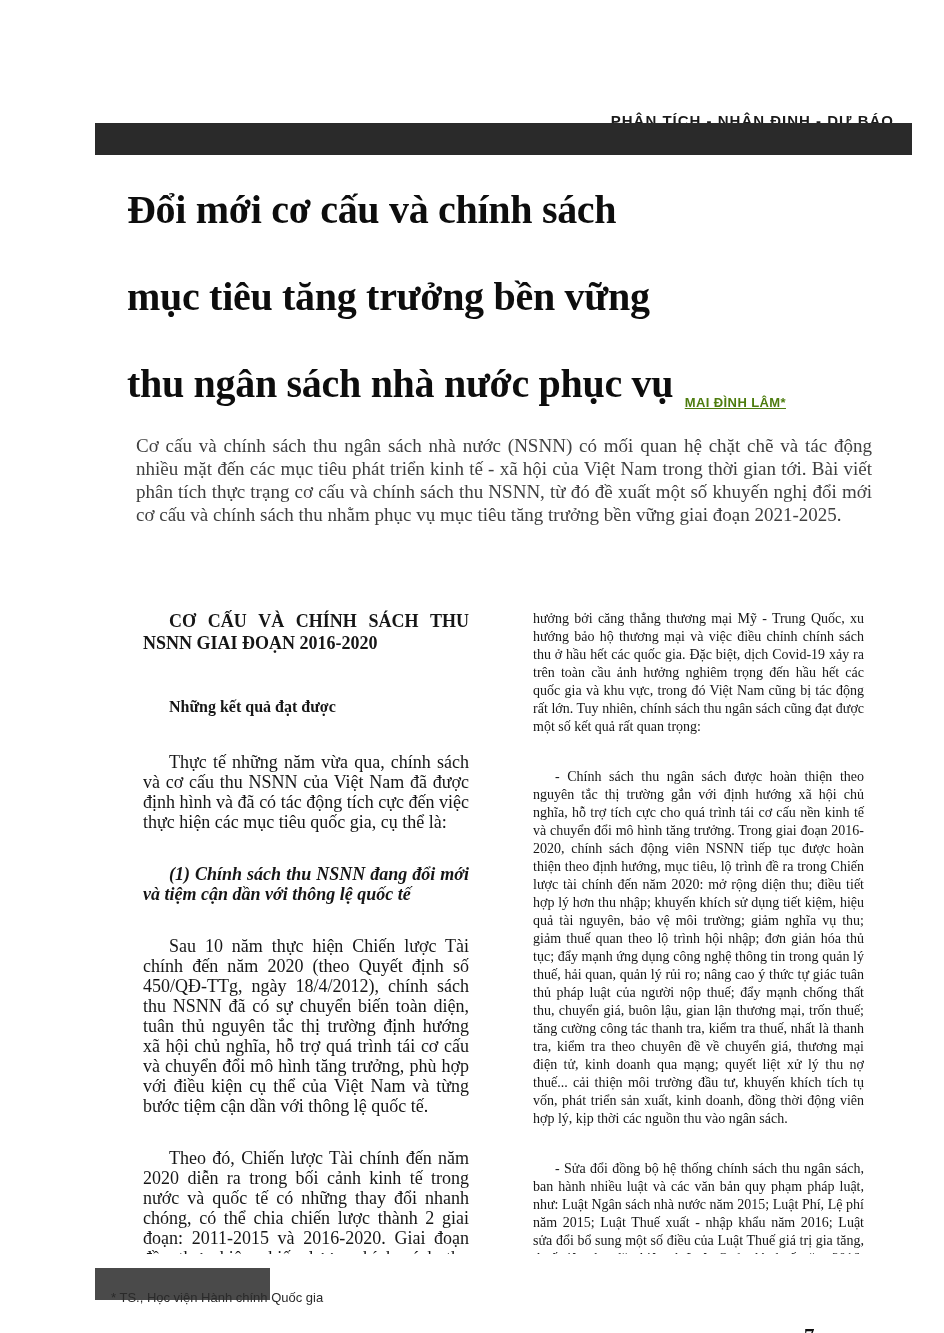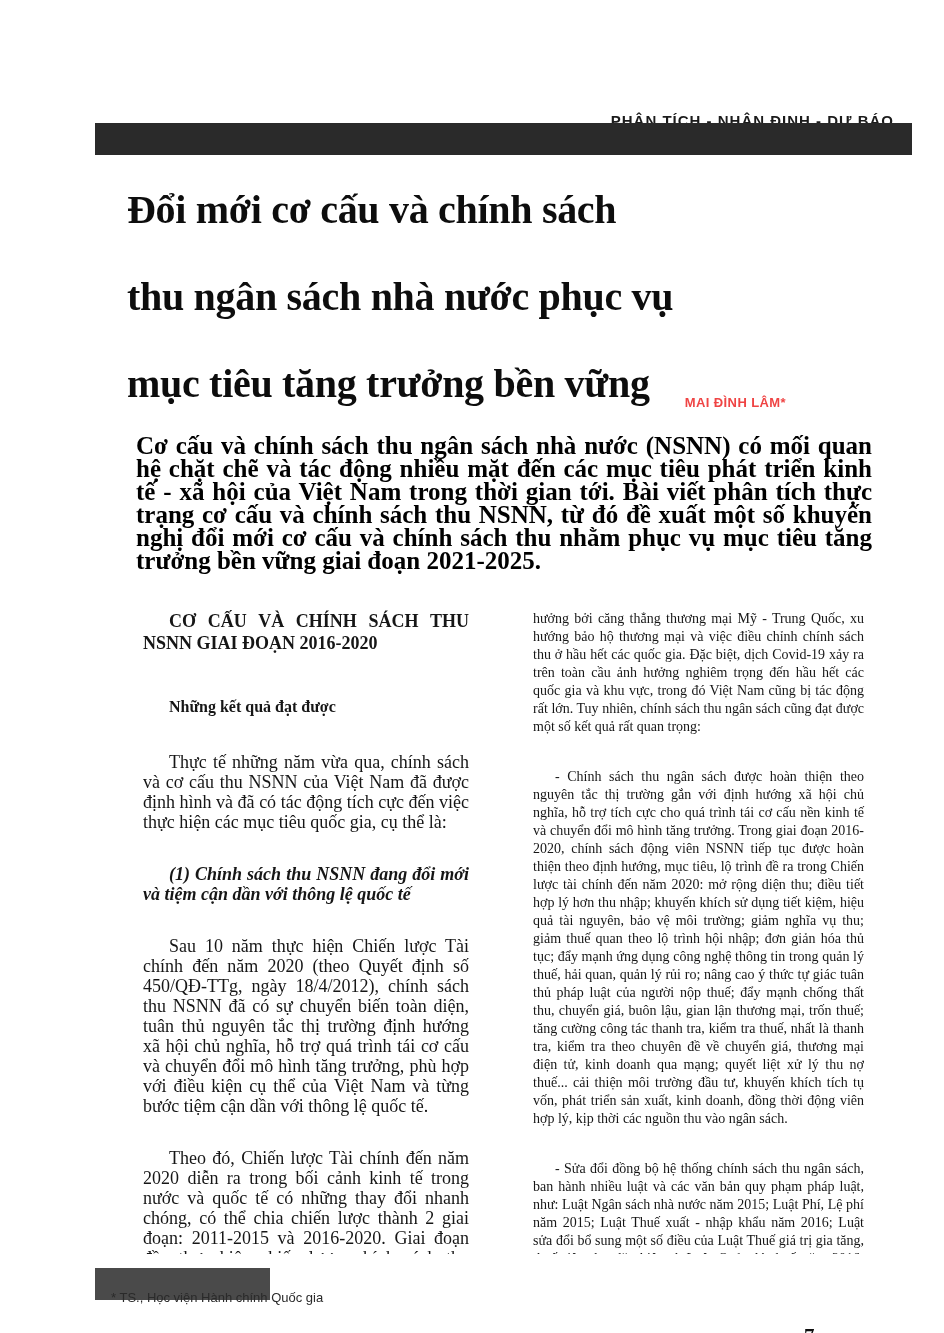--- a/index.html
+++ b/index.html
@@ -52,32 +52,33 @@
     color: #0d0d0d;
   }
   .author {
     position: absolute;
     top: 347px;
     right: 174px;
     font-family: "Liberation Sans", "DejaVu Sans", sans-serif;
     font-size: 13px;
     font-weight: 700;
     letter-spacing: 0.4px;
-    color: #ef4444;
+    color: #4d7c0f;
+    text-decoration: underline;
   }
   .abstract {
     position: absolute;
     top: 386px;
     left: 88px;
     width: 768px;
-    font-size: 25px;
-    font-weight: 700;
+    font-size: 19px;
+    font-weight: 400;
     line-height: 23px;
     text-align: justify;
-    color: #000000;
+    color: #404040;
   }
   .columns {
     position: absolute;
     top: 530px;
     left: 63px;
     width: 817px;
     height: 692px;
     display: flex;
     overflow: hidden;
   }
@@ -155,22 +156,22 @@
 <div class="page">
 
   <div class="crop-mark m1"></div>
   <div class="crop-mark m2"></div>
 
   <div class="rubric">PHÂN TÍCH - NHẬN ĐỊNH - DỰ BÁO</div>
   <div class="header-rule"></div>
 
   <h1 class="title">
     <div>Đổi mới cơ cấu và chính sách</div>
+    <div>mục tiêu tăng trưởng bền vững</div>
     <div>thu ngân sách nhà nước phục vụ</div>
-    <div>mục tiêu tăng trưởng bền vững</div>
   </h1>
 
   <div class="author">MAI ĐÌNH LÂM*</div>
 
   <p class="abstract">Cơ cấu và chính sách thu ngân sách nhà nước (NSNN) có mối quan hệ chặt chẽ và tác động nhiều mặt đến các mục tiêu phát triển kinh tế - xã hội của Việt Nam trong thời gian tới. Bài viết phân tích thực trạng cơ cấu và chính sách thu NSNN, từ đó đề xuất một số khuyến nghị đổi mới cơ cấu và chính sách thu nhằm phục vụ mục tiêu tăng trưởng bền vững giai đoạn 2021-2025.</p>
 
   <div class="columns">
     <div class="col-left">
       <div class="section-heading">CƠ CẤU VÀ CHÍNH SÁCH THU NSNN GIAI ĐOẠN 2016-2020</div>
       <div class="subheading">Những kết quả đạt được</div>

